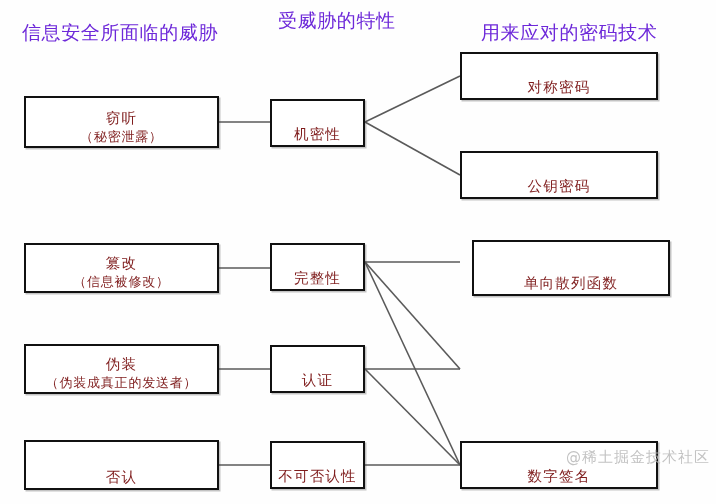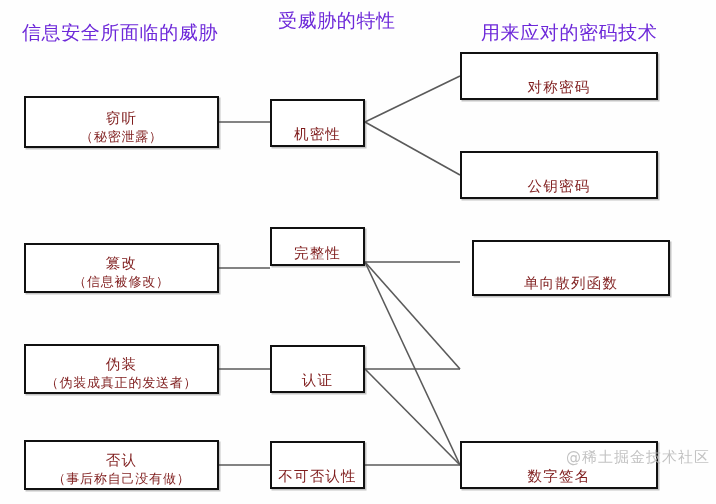--- a/index.html
+++ b/index.html
@@ -112,27 +112,26 @@
   <div class="node" style="left:24px; top:243px; width:195px; height:50px;">
     <div class="line1">篡改</div>
     <div class="line2">（信息被修改）</div>
   </div>
   <div class="node" style="left:24px; top:344px; width:195px; height:50px;">
     <div class="line1">伪装</div>
     <div class="line2">（伪装成真正的发送者）</div>
   </div>
   <div class="node" style="left:24px; top:440px; width:195px; height:50px;">
     <div class="line1">否认</div>
-    <div class="line2">（事后称自己没有做）</div>
   </div>
 
   <div class="node single" style="left:270px; top:99px; width:95px; height:48px;">
     <div class="line1">机密性</div>
   </div>
-  <div class="node single" style="left:270px; top:227px; width:95px; height:39px;">
+  <div class="node single" style="left:270px; top:243px; width:95px; height:48px;">
     <div class="line1">完整性</div>
   </div>
   <div class="node single" style="left:270px; top:345px; width:95px; height:48px;">
     <div class="line1">认证</div>
   </div>
   <div class="node single" style="left:270px; top:441px; width:95px; height:48px;">
     <div class="line1">不可否认性</div>
   </div>
 
   <div class="node single" style="left:460px; top:52px; width:198px; height:48px;">

